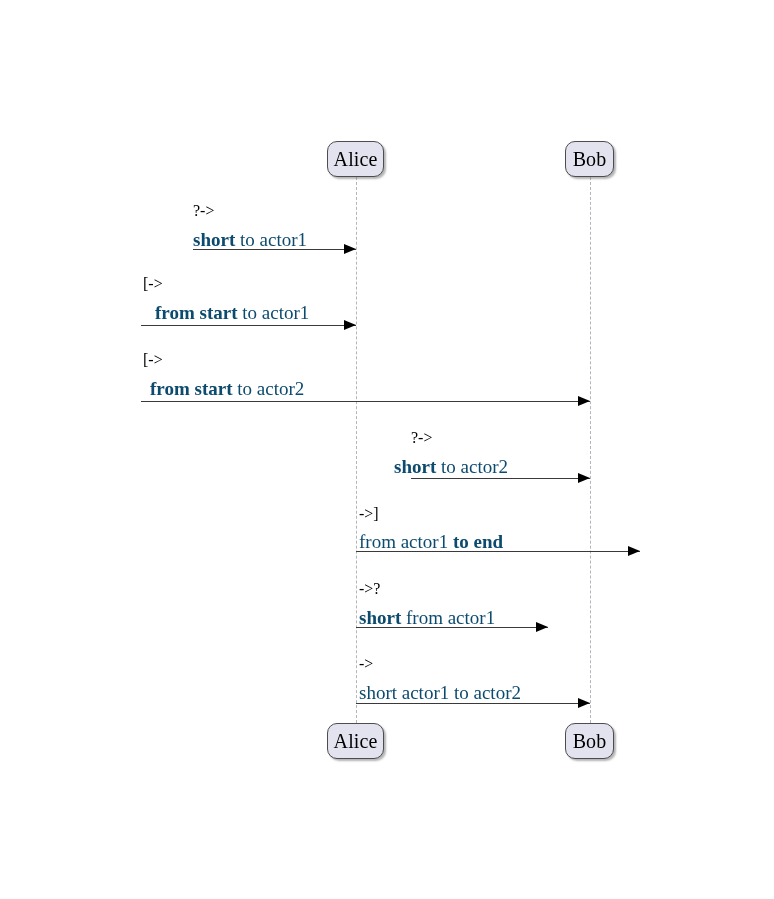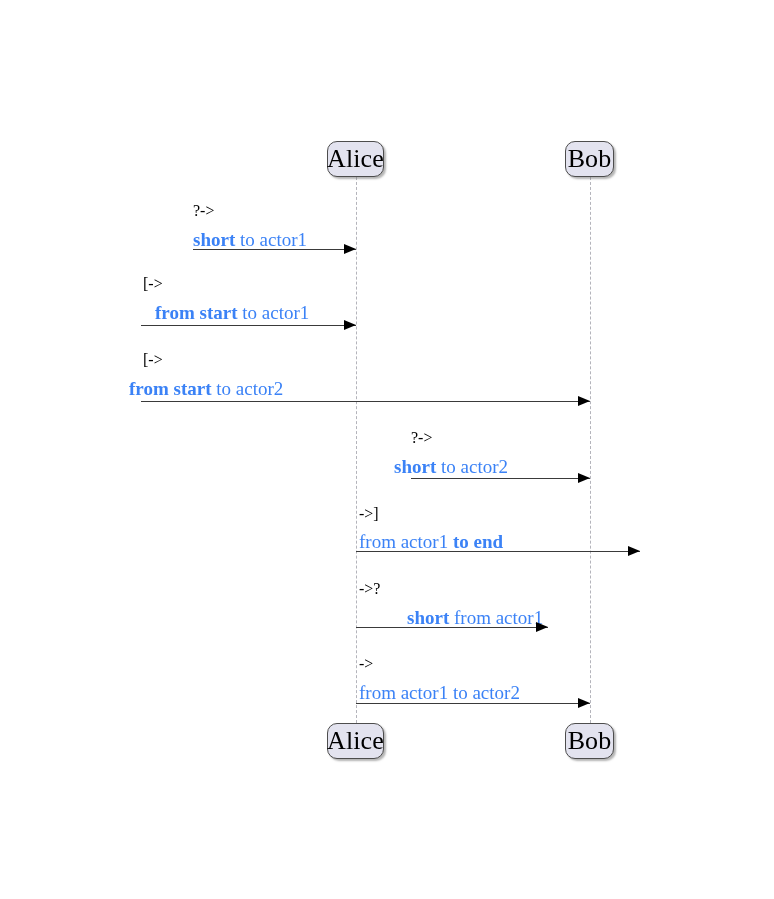--- a/index.html
+++ b/index.html
@@ -23,21 +23,21 @@
   .actor-box {
     position: absolute;
     box-sizing: border-box;
     background: #e3e3ef;
     border: 1.4px solid #4d4d4d;
     border-radius: 10px;
     box-shadow: 2px 2px 2px rgba(120,120,120,0.55);
     display: flex;
     align-items: center;
     justify-content: center;
-    font-size: 26px;
+    font-size: 20px;
     line-height: 1;
     color: #000000;
     letter-spacing: 0.1px;
     white-space: nowrap;
   }
 
   
   .lifeline {
     position: absolute;
     width: 0;
@@ -62,21 +62,21 @@
     border-top: 5.5px solid transparent;
     border-bottom: 5.5px solid transparent;
     border-left: 12px solid #000000;
     top: -5px;
   }
   .msg-label {
     position: absolute;
     font-size: 19px;
     line-height: 1;
     white-space: nowrap;
-    color: #3b82f6;
+    color: #0c4a6e;
   }
   .msg-label b {
     font-weight: bold;
   }
   .msg-note {
     position: absolute;
     font-size: 16px;
     line-height: 1;
     white-space: nowrap;
     color: #000000;
@@ -111,21 +111,21 @@
     <div class="msg" style="left: 0px; top: 0px;">
       <div class="msg-note" style="left: 143px; top: 276px;">[-&gt;</div>
       <div class="msg-label" style="left: 155px; top: 303px;"><b>from start</b><span> to actor1</span></div>
       <div style="position: absolute; left: 141px; top: 325px;">
         <div class="msg-line" style="width: 215px;"></div>
         <div class="msg-arrowhead" style="left: 203px;"></div>
       </div>
     </div>
     <div class="msg" style="left: 0px; top: 0px;">
       <div class="msg-note" style="left: 143px; top: 352px;">[-&gt;</div>
-      <div class="msg-label" style="left: 129px; top: 379px;"><b>from start</b><span> to actor2</span></div>
+      <div class="msg-label" style="left: 150px; top: 379px;"><b>from start</b><span> to actor2</span></div>
       <div style="position: absolute; left: 141px; top: 401px;">
         <div class="msg-line" style="width: 449px;"></div>
         <div class="msg-arrowhead" style="left: 437px;"></div>
       </div>
     </div>
     <div class="msg" style="left: 0px; top: 0px;">
       <div class="msg-note" style="left: 411px; top: 430px;">?-&gt;</div>
       <div class="msg-label" style="left: 394px; top: 457px;"><b>short</b><span> to actor2</span></div>
       <div style="position: absolute; left: 411px; top: 478px;">
         <div class="msg-line" style="width: 179px;"></div>
@@ -135,27 +135,27 @@
     <div class="msg" style="left: 0px; top: 0px;">
       <div class="msg-note" style="left: 359px; top: 506px;">-&gt;]</div>
       <div class="msg-label" style="left: 359px; top: 532px; text-align: center;"><span>from actor1</span><b> to end</b></div>
       <div style="position: absolute; left: 356px; top: 551px;">
         <div class="msg-line" style="width: 284px;"></div>
         <div class="msg-arrowhead" style="left: 272px;"></div>
       </div>
     </div>
     <div class="msg" style="left: 0px; top: 0px;">
       <div class="msg-note" style="left: 359px; top: 581px;">-&gt;?</div>
-      <div class="msg-label" style="left: 359px; top: 608px; margin-left: 48px;"><b>short</b><span> from actor1</span></div>
+      <div class="msg-label" style="left: 359px; top: 608px;"><b>short</b><span> from actor1</span></div>
       <div style="position: absolute; left: 356px; top: 627px;">
         <div class="msg-line" style="width: 192px;"></div>
         <div class="msg-arrowhead" style="left: 180px;"></div>
       </div>
     </div>
     <div class="msg" style="left: 0px; top: 0px;">
       <div class="msg-note" style="left: 359px; top: 656px;">-&gt;</div>
-      <div class="msg-label" style="left: 359px; top: 683px;"><span>from actor1 to actor2</span></div>
+      <div class="msg-label" style="left: 359px; top: 683px;"><span>short actor1 to actor2</span></div>
       <div style="position: absolute; left: 356px; top: 703px;">
         <div class="msg-line" style="width: 234px;"></div>
         <div class="msg-arrowhead" style="left: 222px;"></div>
       </div>
     </div>
   </div>
 
 </body></html>

